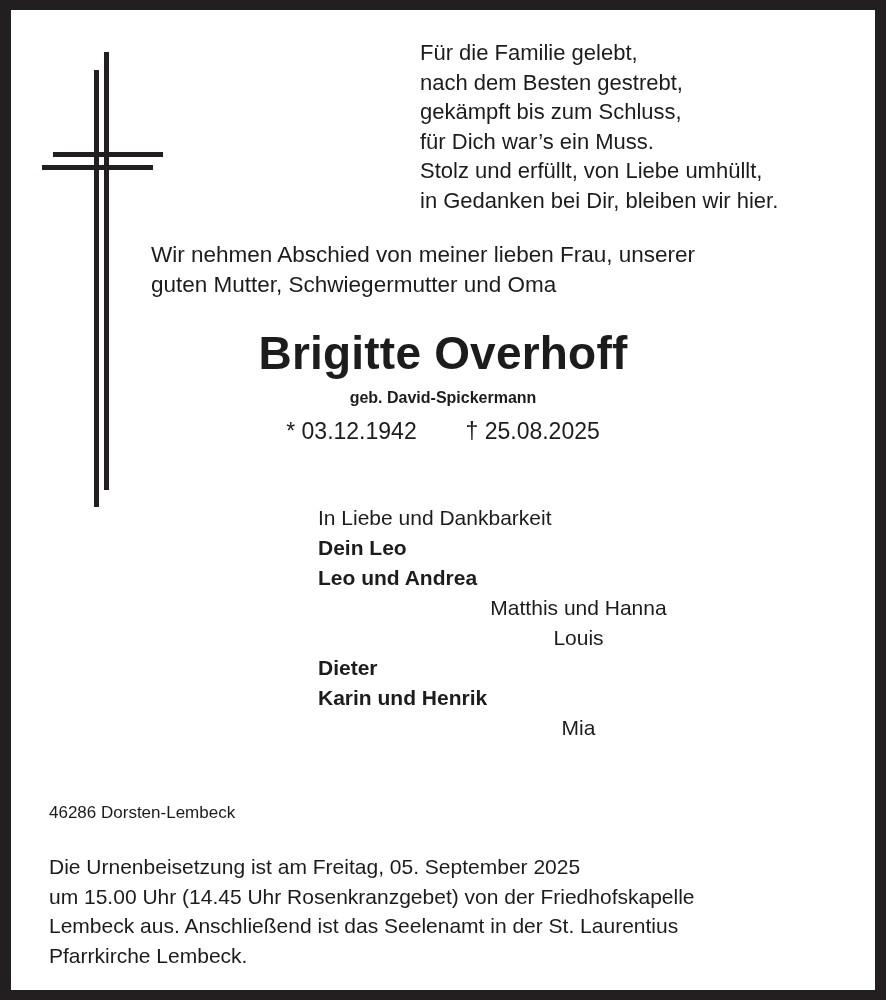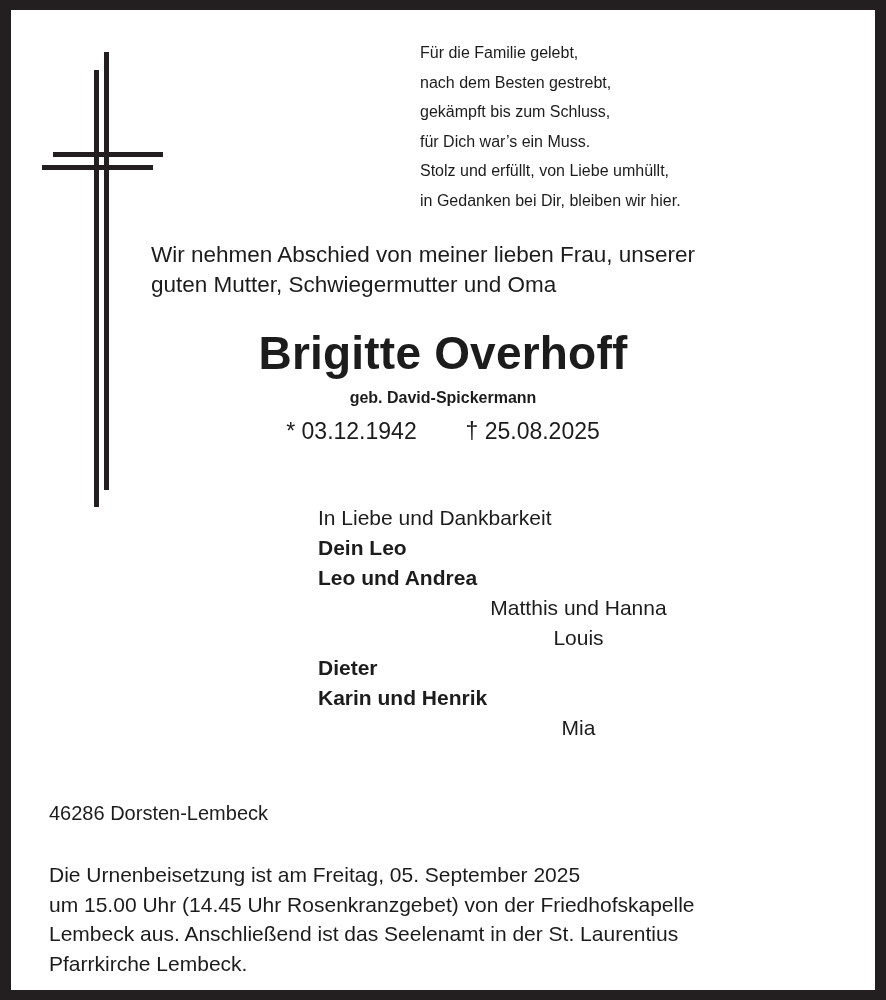--- a/index.html
+++ b/index.html
@@ -75,21 +75,21 @@
     width: 111px;
     height: 5px;
   }
 
   
   #poem {
     position: absolute;
     left: 409px;
     top: 28px;
     width: 450px;
-    font-size: 16px;
+    font-size: 22px;
     line-height: 29.5px;
     font-weight: 400;
     white-space: nowrap;
   }
   #poem .poem-line { display: block; }
 
   
   #announcement {
     position: absolute;
     left: 140px;
@@ -153,35 +153,34 @@
     font-weight: 400;
     padding-left: 41px;
     text-align: center;
   }
 
   
   #locality {
     position: absolute;
     left: 38px;
     top: 789px;
-    font-size: 20px;
+    font-size: 17px;
     line-height: 28px;
     font-weight: 400;
     white-space: nowrap;
   }
 
   #service-details {
     position: absolute;
     left: 38px;
     top: 842px;
     width: 815px;
     font-size: 21px;
     line-height: 29.5px;
     font-weight: 400;
-    margin-top: 8px;
   }
   #service-details .service-line {
     display: block;
     white-space: nowrap;
   }
 </style>
 </head>
 <body>
 
 <div id="obituary-card">

